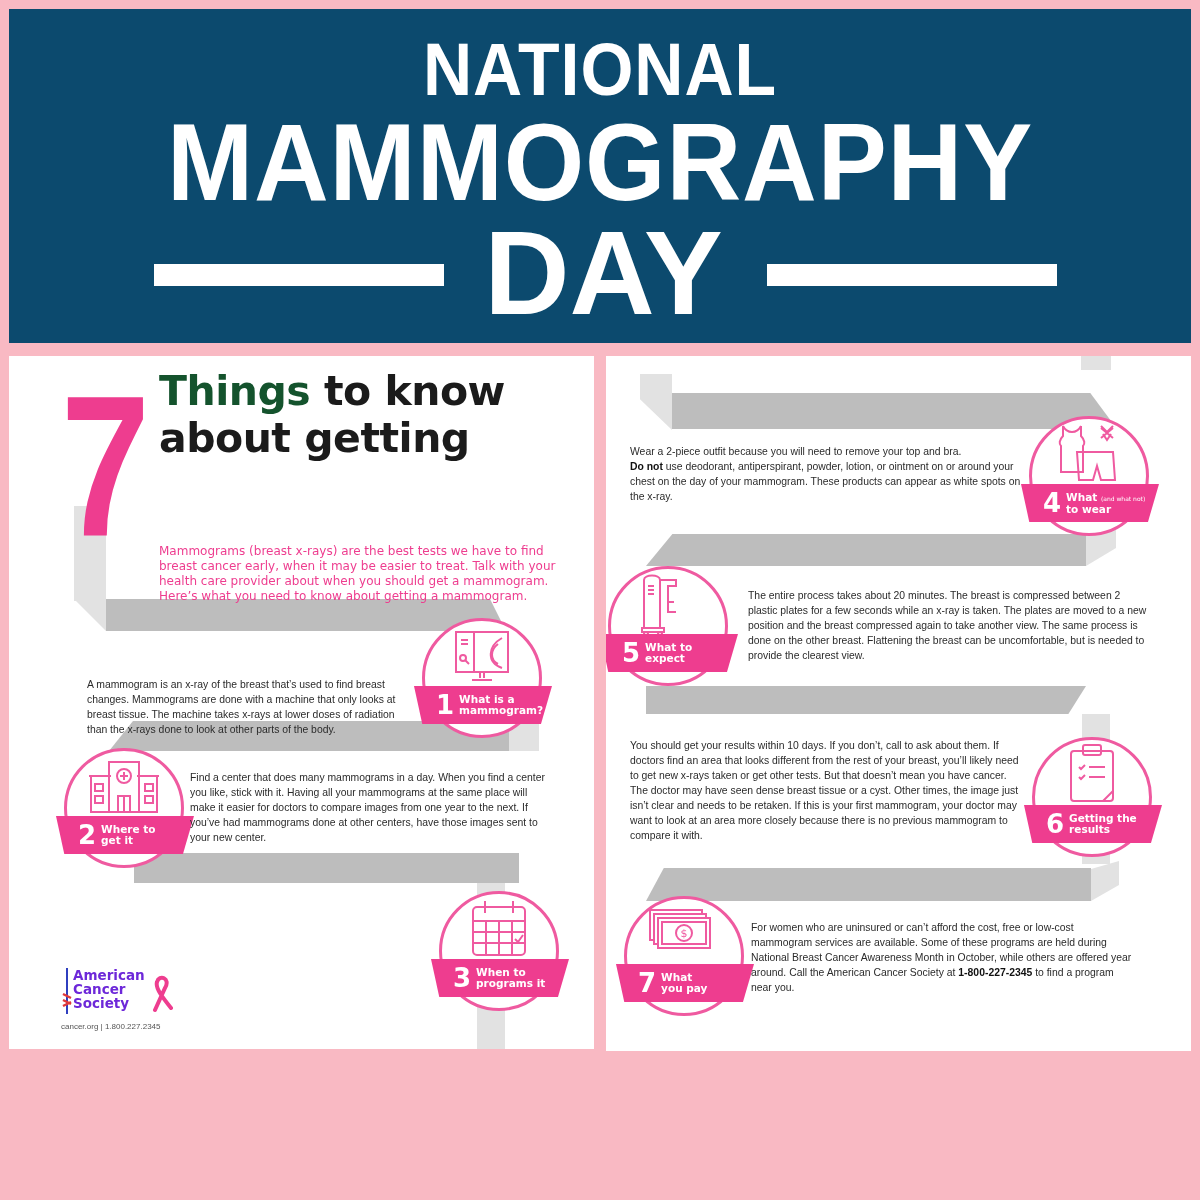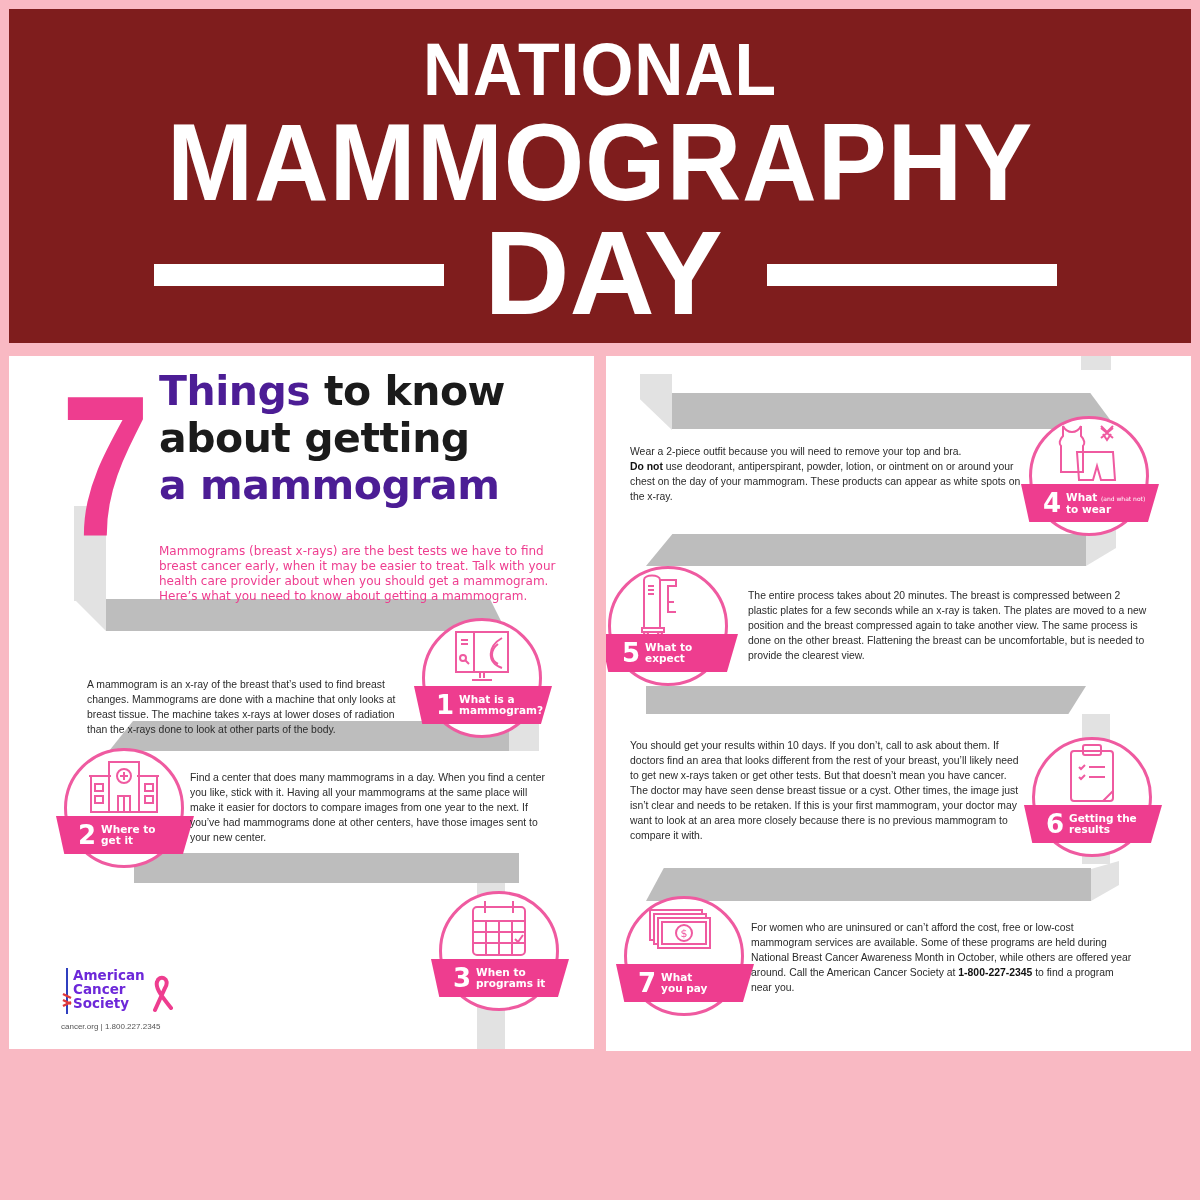--- a/index.html
+++ b/index.html
@@ -5,21 +5,21 @@
   * { box-sizing: border-box; margin: 0; padding: 0; }
   html, body { width: 1200px; height: 1200px; overflow: hidden; }
   body {
     background: #f9b9c3;
     font-family: "Liberation Sans", sans-serif;
     position: relative;
   }
   
   .banner {
     position: absolute; left: 9px; top: 9px; width: 1182px; height: 334px;
-    background: #7f1d1d;
+    background: #0c4a6e;
     color: #fff; text-align: center;
   }
   .banner .l1 {
     position: absolute; left: 0; right: 0; top: 24px;
     font-family: "Liberation Sans", sans-serif; font-weight: 700;
     font-size: 74px; letter-spacing: 1px; line-height: 1;
     transform: scaleX(0.92);
   }
   .banner .l2 {
     position: absolute; left: 0; right: 0; top: 98px;
@@ -52,21 +52,21 @@
     position: absolute; left: 52px; top: 10px;
     font-family: "Liberation Sans", sans-serif; font-weight: 700;
     font-size: 200px; line-height: 1; color: #ee3d8f;
     transform: scaleX(0.8); transform-origin: left top;
   }
   .title {
     position: absolute; left: 150px; top: 12px; width: 420px;
     font-family: "DejaVu Sans", sans-serif; font-weight: 700;
     font-size: 41px; line-height: 47px; color: #1b1b1b; letter-spacing: -0.5px;
   }
-  .title .pink { color: #4c1d95; }
+  .title .pink { color: #14532d; }
   .intro {
     position: absolute; left: 150px; top: 188px; width: 400px;
     font-family: "DejaVu Sans", sans-serif; font-size: 12px; line-height: 15px;
     color: #ee3d8f;
   }
   .body-text {
     position: absolute; font-family: "Liberation Sans", sans-serif;
     font-size: 10.4px; line-height: 15px; color: #2b2b2b;
   }
   .body-text b { color: #111; text-align: right; }
@@ -127,21 +127,20 @@
   <div class="ribbon" style="left:100px;top:365px;width:400px;height:30px;clip-path:polygon(6% 0,100% 0,100% 100%,0 100%);"></div>
   <div class="ribbon-side" style="left:500px;top:345px;width:30px;height:50px;clip-path:polygon(0 40%,100% 0,100% 100%,0 100%);"></div>
 
   <div class="ribbon" style="left:125px;top:497px;width:385px;height:30px;clip-path:polygon(0 0,100% 0,100% 100%,0 100%);"></div>
   <div class="ribbon-side" style="left:468px;top:527px;width:28px;height:166px;"></div>
 
   <div class="hero7">7</div>
   <div class="title">
     <span class="pink">Things</span><span> to know</span><br>
     <span>about getting</span><br>
-    <span class="pink">a mammogram</span>
   </div>
   <div class="intro">Mammograms (breast x-rays) are the best tests we have to find breast cancer early, when it may be easier to treat. Talk with your health care provider about when you should get a mammogram. Here’s what you need to know about getting a mammogram.</div>
 
   <div class="body-text" style="left:78px;top:293px;width:330px;margin-top:28px;">A mammogram is an x-ray of the breast that’s used to find breast changes. Mammograms are done with a machine that only looks at breast tissue. The machine takes x-rays at lower doses of radiation than the x-rays done to look at other parts of the body.</div>
   <div class="badge" style="left:413px;top:262px;">
     <div class="circle"></div>
     <svg width="60" height="60" viewBox="0 0 60 60" fill="none" stroke="#ef5aa0" stroke-width="2">
       <rect x="4" y="4" width="52" height="40"></rect>
       <line x1="22" y1="4" x2="22" y2="44"></line>
       <line x1="9" y1="12" x2="16" y2="12"></line>

